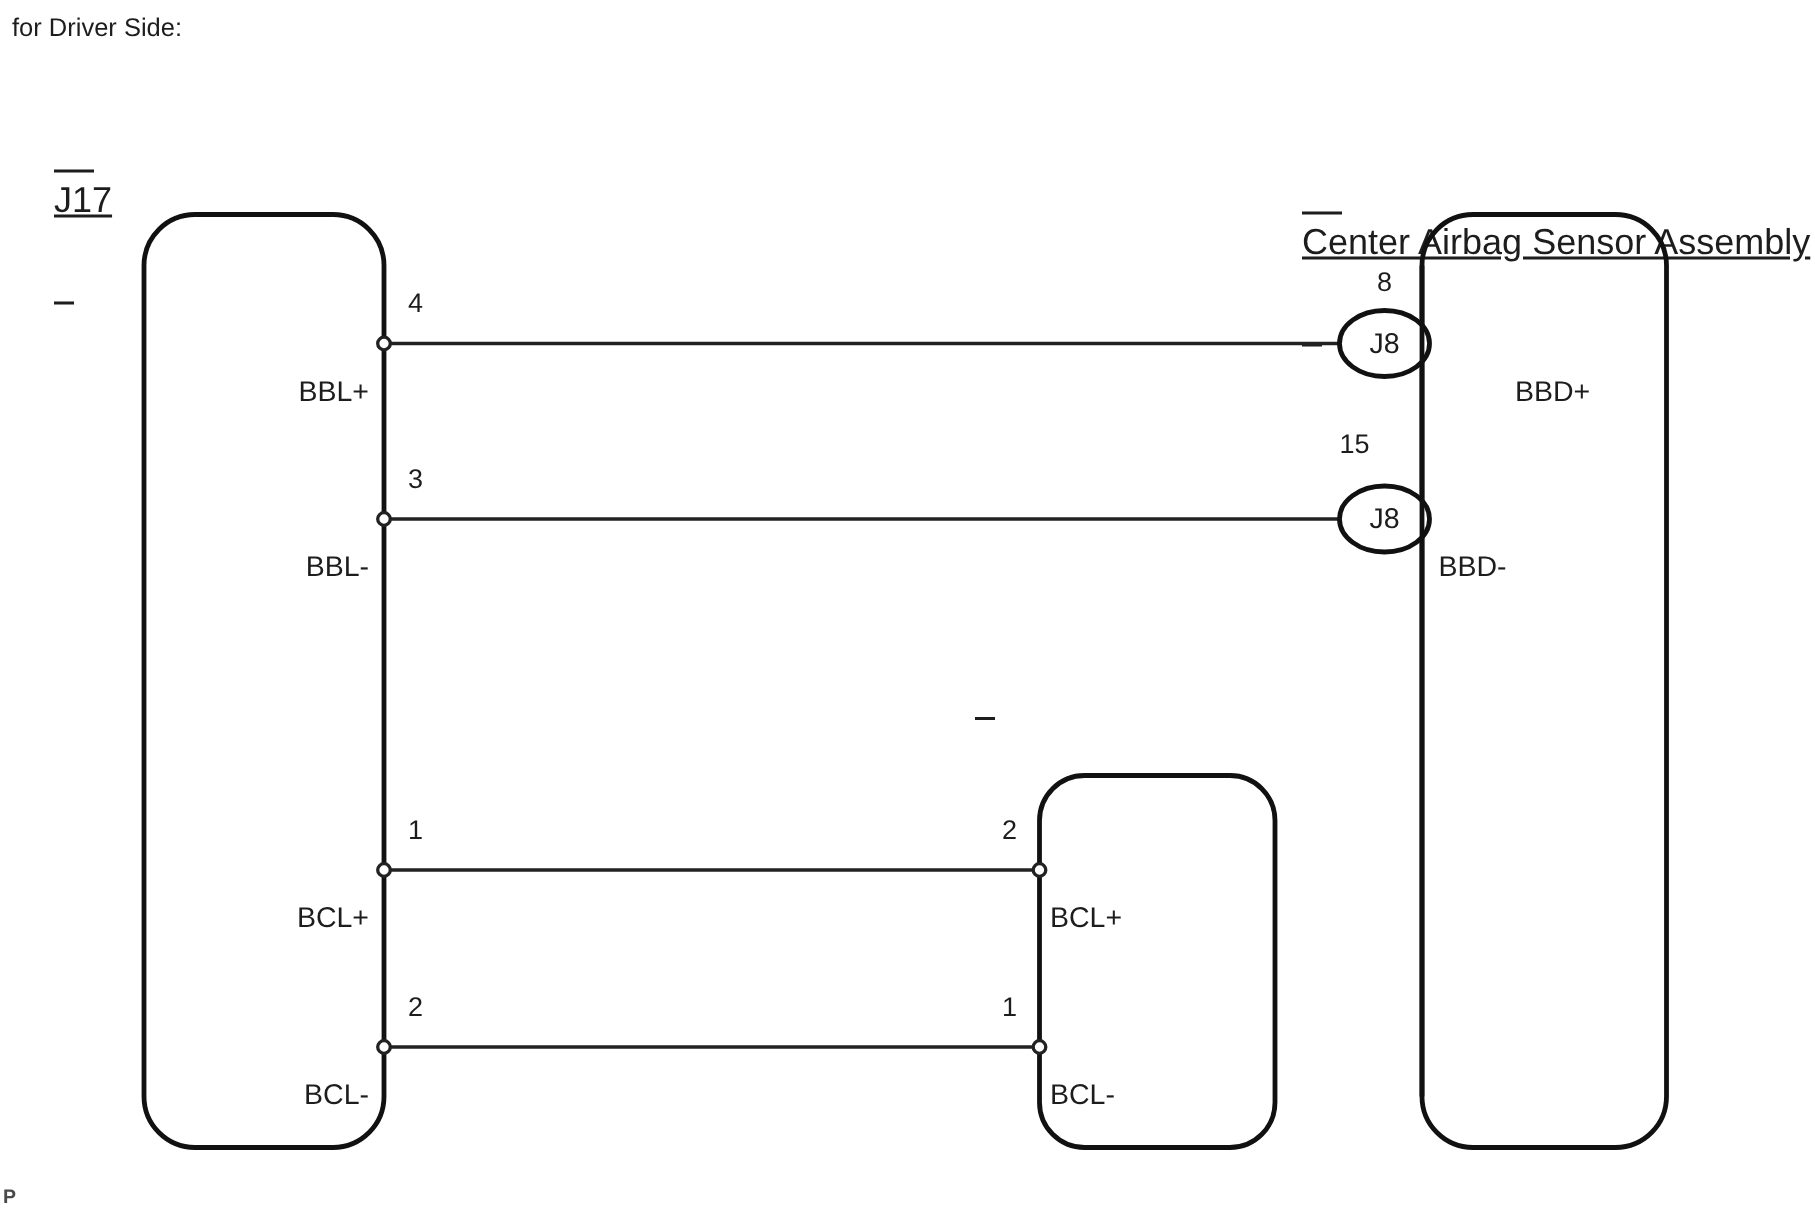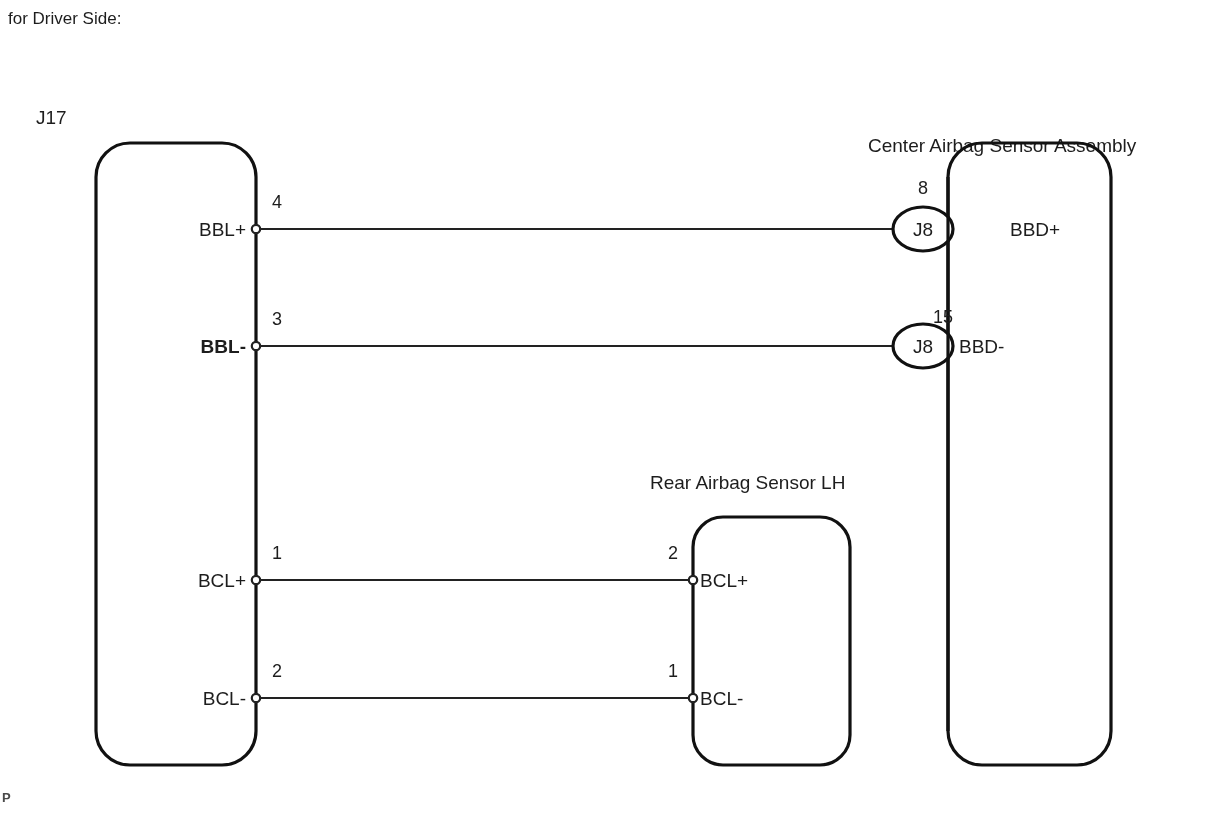--- a/index.html
+++ b/index.html
@@ -28,30 +28,32 @@
     white-space: pre;
     line-height: 1.22;
     color: #1d1d1d;
   }
   .heading-note {
     font-size: 17px;
     left: 8px;
     top: 9px;
   }
   .conn-title {
-    font-size: 19px;
+    font-size: 24px;
+    text-decoration: underline;
   }
   .conn-title .l1 { display: block; }
   .conn-title .l2 { display: block; }
   #title-j17 { left: 36px; top: 60px; }
   #title-center { left: 868px; top: 88px; }
   #title-j15 { left: 650px; top: 425px; }
 
   .term-label {
     font-size: 19px;
+    margin-top: 32px;
   }
   .pin-num {
     font-size: 18px;
   }
   .corner-mark {
     font-size: 13px;
     font-weight: bold;
     left: 2px;
     top: 790px;
     color: #4a4a4a;
@@ -93,21 +95,20 @@
 
   <div class="abs txt conn-title" id="title-j17">
     <span class="l1">J17</span>
   </div>
 
   <div class="abs txt conn-title" id="title-center">
     <span class="l2">Center Airbag Sensor Assembly</span>
   </div>
 
   <div class="abs txt conn-title" id="title-j15">
-    <span class="l2">Rear Airbag Sensor LH</span>
   </div>
 
   <svg id="wires" viewBox="0 0 1210 814">
 
     <rect class="box-outline" x="96" y="143" width="160" height="622" rx="34" ry="34"></rect>
 
     <rect class="box-outline" x="693" y="517" width="157" height="248" rx="30" ry="30"></rect>
 
     <rect class="box-outline" x="948" y="143" width="163" height="622" rx="34" ry="34"></rect>
 
@@ -127,39 +128,39 @@
     <circle class="term-dot" cx="693" cy="580" r="4.2"></circle>
     <circle class="term-dot" cx="693" cy="698" r="4.2"></circle>
 
     <ellipse class="jbox-ellipse" cx="923" cy="229" rx="30" ry="22"></ellipse>
     <ellipse class="jbox-ellipse" cx="923" cy="346" rx="30" ry="22"></ellipse>
 
     <line class="box-outline" x1="948" y1="177" x2="948" y2="731"></line>
   </svg>
 
   <div class="abs txt term-label" style="left:96px; top:218px; width:150px; text-align:right;">BBL+</div>
-  <div class="abs txt term-label" style="left:96px; top:335px; width:150px; text-align:right;font-weight:bold;">BBL-</div>
+  <div class="abs txt term-label" style="left:96px; top:335px; width:150px; text-align:right;">BBL-</div>
   <div class="abs txt term-label" style="left:96px; top:569px; width:150px; text-align:right;">BCL+</div>
   <div class="abs txt term-label" style="left:96px; top:687px; width:150px; text-align:right;">BCL-</div>
 
   <div class="abs txt pin-num" style="left:272px; top:192px;">4</div>
   <div class="abs txt pin-num" style="left:272px; top:309px;">3</div>
   <div class="abs txt pin-num" style="left:272px; top:543px;">1</div>
   <div class="abs txt pin-num" style="left:272px; top:661px;">2</div>
 
   <div class="abs txt term-label" style="left:700px; top:569px;">BCL+</div>
   <div class="abs txt term-label" style="left:700px; top:687px;">BCL-</div>
 
   <div class="abs txt pin-num" style="left:620px; top:543px; width:58px; text-align:right;">2</div>
   <div class="abs txt pin-num" style="left:620px; top:661px; width:58px; text-align:right;">1</div>
 
   <div class="abs txt" style="left:893px; top:218px; width:60px; text-align:center; font-size:19px;">J8</div>
   <div class="abs txt" style="left:893px; top:335px; width:60px; text-align:center; font-size:19px;">J8</div>
 
   <div class="abs txt pin-num" style="left:893px; top:178px; width:60px; text-align:center;">8</div>
-  <div class="abs txt pin-num" style="left:893px; top:307px; width:60px; text-align:right;">15</div>
+  <div class="abs txt pin-num" style="left:893px; top:286px; width:60px; text-align:left;">15</div>
 
   <div class="abs txt term-label" style="left:1010px; top:218px;">BBD+</div>
   <div class="abs txt term-label" style="left:959px; top:335px;text-align:center;">BBD-</div>
 
   <div class="abs txt corner-mark">P</div>
 
 </div>
 
 </body></html>

